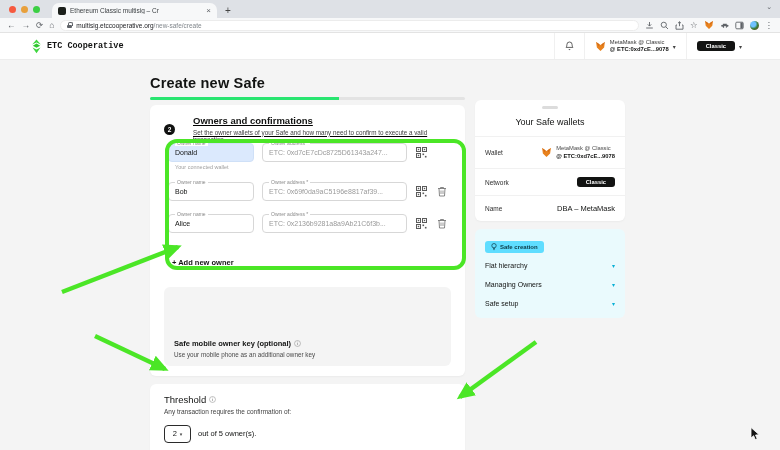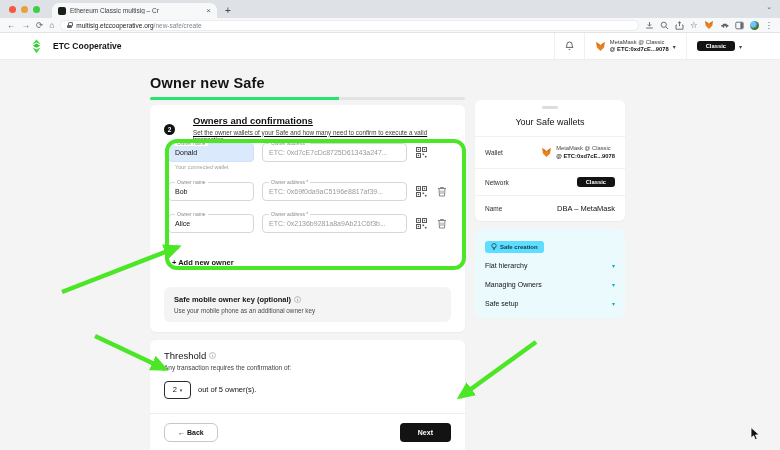--- a/index.html
+++ b/index.html
@@ -27,21 +27,21 @@
   .lock::after { content:""; position:absolute; left:0; top:2.5px; width:5px; height:3.5px; background:#5f6368; border-radius:1px; }
   .url { font-size:6.5px; white-space:nowrap; }
   .url .dom { color:#202124; }
   .url .path { color:#80868b; }
   .tb-right { display:flex; align-items:center; gap:6px; }
   .tb-right svg { display:block; }
   .avatar { width:9px; height:9px; border-radius:50%; background:radial-gradient(circle at 35% 35%, #6fc1ff 0 30%, #3a7d3a 55%, #833c14 100%); }
 
   
   .appheader { height:27px; background:#fff; border-bottom:1px solid #ededed; display:flex; align-items:center; justify-content:space-between; padding:0 28px 0 30px; }
-  .brand { display:flex; align-items:center; gap:10px; }
+  .brand { display:flex; align-items:center; gap:4px;font-family:Liberation Mono, monospace; }
   .brand-name { font-size:8.5px; font-weight:bold; color:#121312; }
   .hdr-right { display:flex; align-items:center; height:100%; }
   .hdr-sec { display:flex; align-items:center; gap:4px; padding:0 10px; height:100%; border-left:1px solid #f0f0f0; }
   .wallet-lines { line-height:1.25; }
   .wallet-l1 { font-size:5.8px; color:#3a3a3a; }
   .wallet-l2 { font-size:5.8px; font-weight:bold; color:#121312; }
   .chev { font-size:6px; color:#444; }
   .net-badge { background:#121312; color:#fff; font-size:5.8px; font-weight:bold; padding:2px 9px; border-radius:3px; }
 
   
@@ -66,21 +66,21 @@
   .field { position:relative; height:19px; border:1px solid #d7d7d7; border-radius:4px; display:flex; align-items:center; padding:0 6px; font-size:7px; color:#121312; background:#fff; min-width:0; }
   .field.autofill { background:#dbe9fd; border-color:#cfe0f7; }
   .field .flabel { position:absolute; top:-4px; left:6px; font-size:5px; color:#8a8a8a; background:#fff; padding:0 2px; white-space:nowrap; }
   .field.addr { color:#9a9a9a; }
   .field.addr span { white-space:nowrap; overflow:hidden; text-overflow:ellipsis; }
   .helper { font-size:5.5px; color:#9e9e9e; margin:2px 0 11px 7px; height:7px; }
   .icon-btn { display:flex; align-items:center; justify-content:center; }
   .add-owner { margin:12px 0 0 4px; font-size:7.5px; font-weight:bold; color:#121312; display:inline-block; }
 
   .mobile-box { margin-top:18px; background:#f4f4f4; border-radius:6px; padding:8px 10px; }
-  .mbox-title { font-size:7.5px; font-weight:bold; color:#121312; display:flex; align-items:center; gap:3px; }
+  .mbox-title { font-size:7.5px; font-weight:bold; color:#121312; display:flex; align-items:center; gap:3px;margin-top:44px; }
   .mbox-sub { font-size:6.3px; color:#4a4a4a; margin-top:3px; }
 
   .card2 { margin-top:8px; padding:10px 14px 12px; }
   .th-title { font-size:9.5px; font-weight:normal; color:#121312; display:flex; align-items:center; gap:3px; }
   .th-sub { font-size:6.5px; color:#3f3f3f; margin-top:3px; }
   .th-row { margin-top:10px; display:flex; align-items:center; gap:7px; }
   .select { width:27px; height:18px; border:1px solid #2b2b2b; border-radius:4px; display:flex; align-items:center; justify-content:center; gap:3px; font-size:7.5px; color:#121312; background:#fff; }
   .select .chev { font-size:5px; }
   .th-suffix { font-size:7.5px; color:#121312; }
   .divider { margin:14px -14px 0; border-top:1px solid #ececec; }
@@ -200,21 +200,21 @@
       <div class="hdr-sec">
         <span class="net-badge">Classic</span>
         <span class="chev">▾</span>
       </div>
     </div>
   </div>
 
   <div class="content">
 
     <div class="main-col">
-      <div class="page-title">Owner new Safe</div>
+      <div class="page-title">Create new Safe</div>
       <div class="progress">
           <div class="progress-fill"></div>
         </div>
 
       <div class="card card1">
         <div class="step-row">
           <div class="step-circle">2</div>
           <div>
             <div class="step-title">Owners and confirmations</div>
             <div class="step-sub">Set the owner wallets of your Safe and how many need to confirm to execute a valid transaction.</div>

